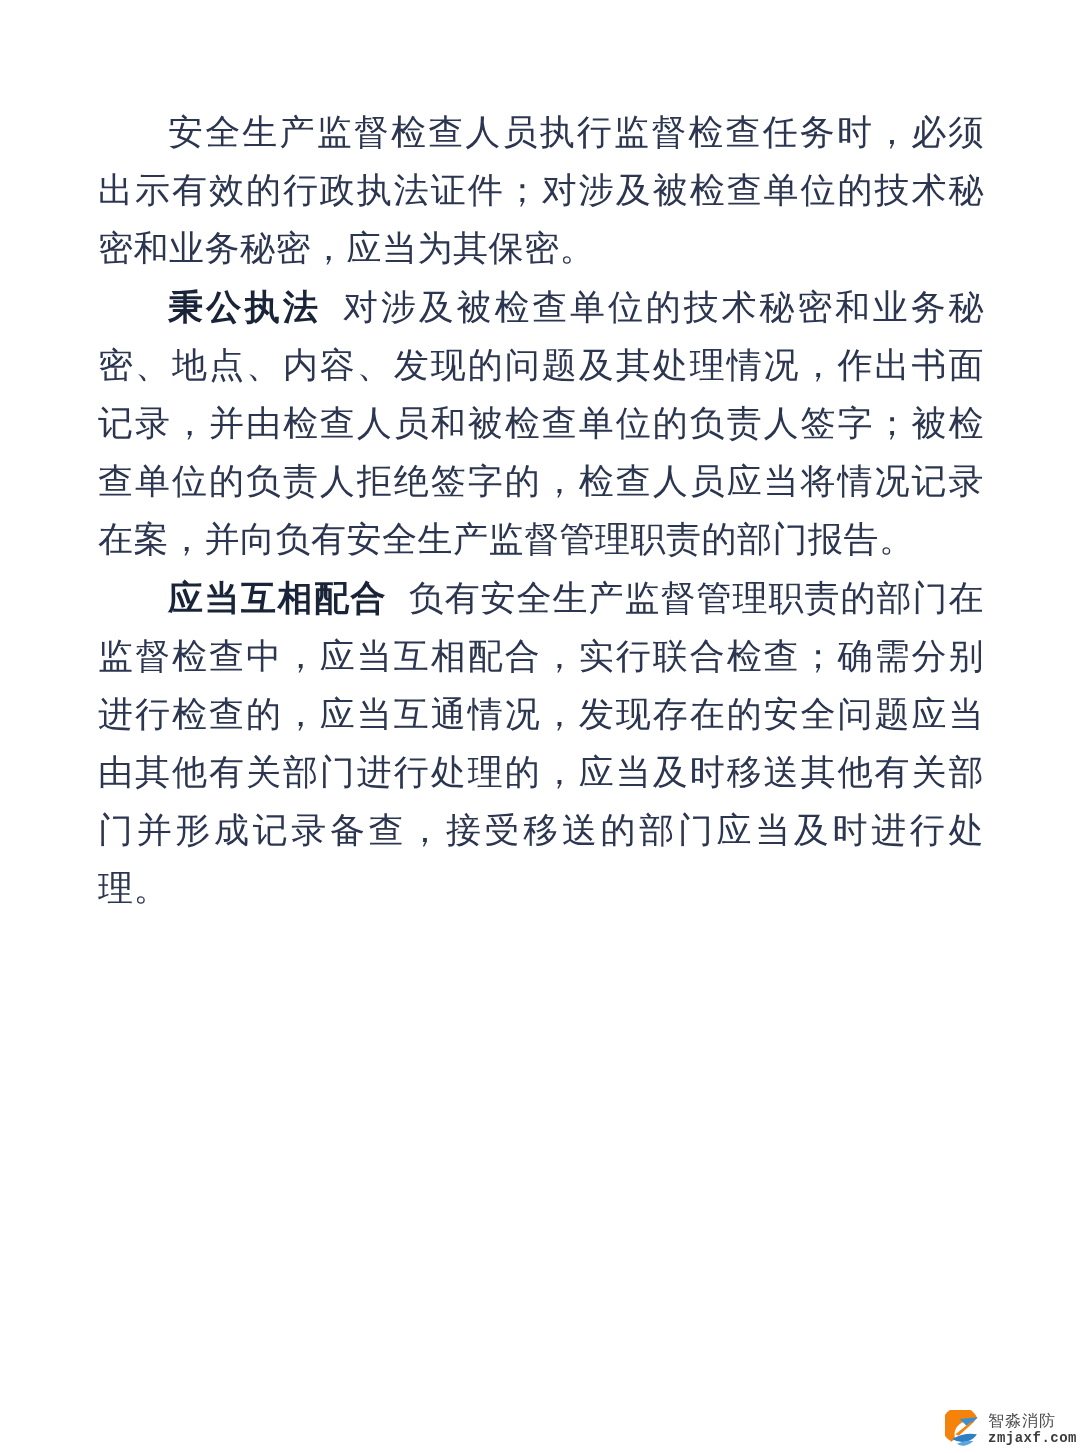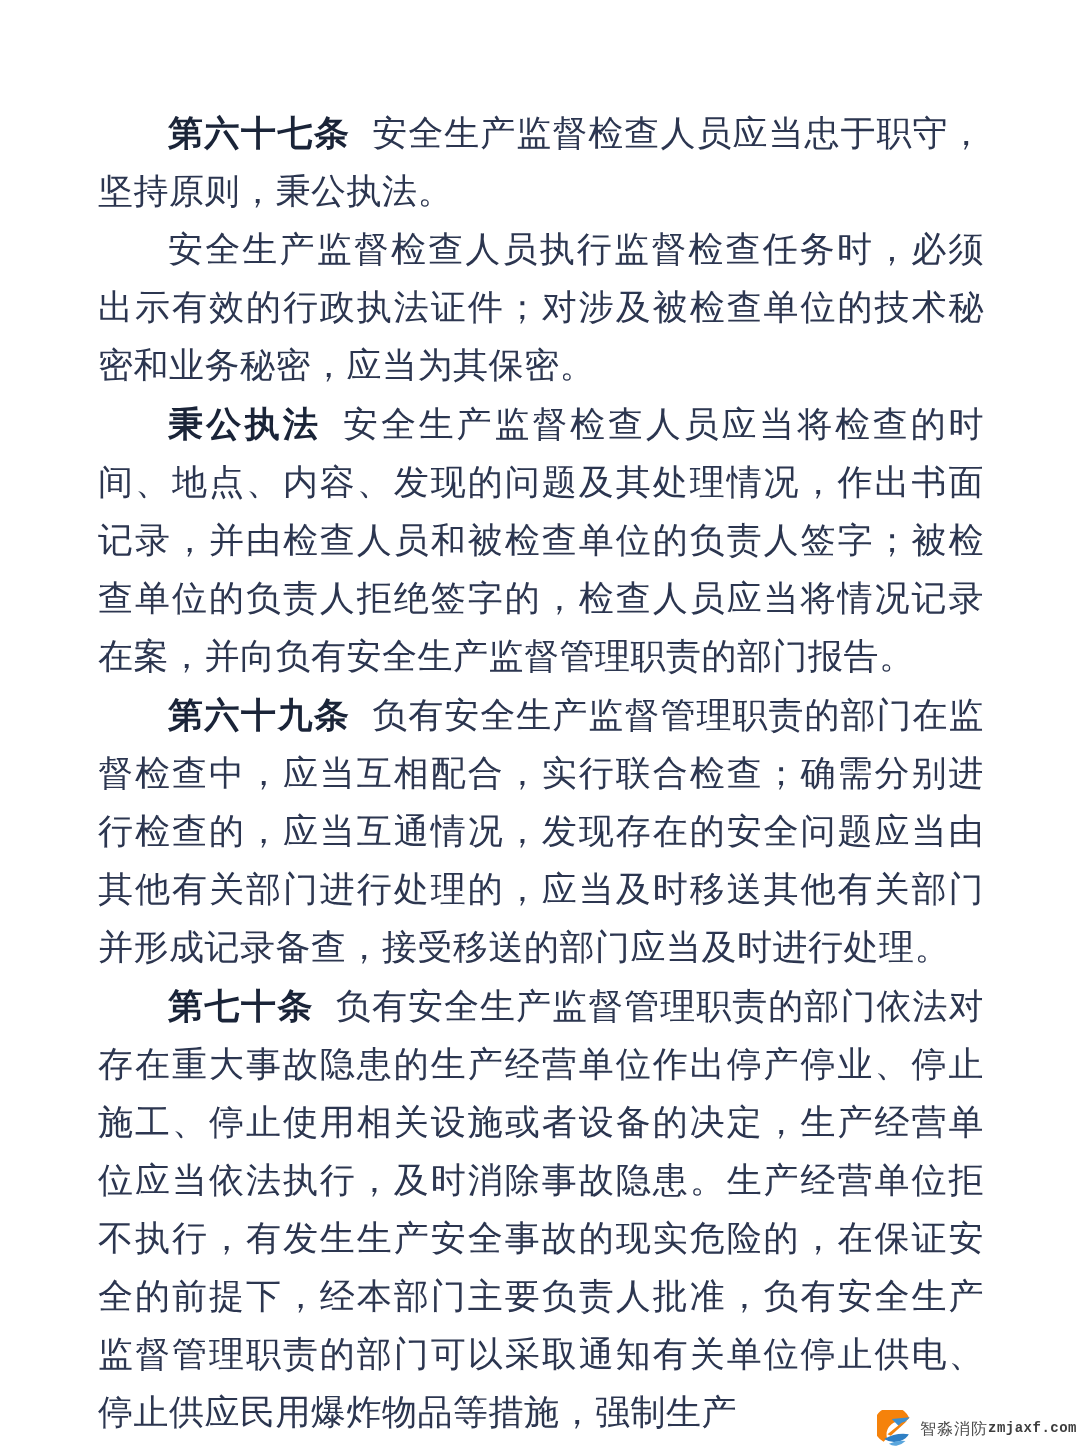--- a/index.html
+++ b/index.html
@@ -47,21 +47,21 @@
     align-items: center;
     gap: 5px;
   }
   .wm-logo {
     width: 38px;
     height: 38px;
     flex: 0 0 auto;
   }
   .wm-text {
     display: flex;
-    flex-direction: row;
+    flex-direction: column;
     justify-content: center;
   }
   .wm-brand {
     font-family: "Liberation Sans", "DejaVu Sans", sans-serif;
     font-size: 16px;
     line-height: 18px;
     color: #4c4c4c;
     letter-spacing: 1px;
     white-space: nowrap;
   }
@@ -75,29 +75,27 @@
     white-space: nowrap;
   }
 </style>
 </head>
 <body>
 
 <div class="page">
 
   <div class="content">
 
-    <p><span class="art-no">第六十七条</span><span>安全生产监督检查人员应当忠于职守，坚持原则，秉公执法。</span></p>
 
     <p><span>安全生产监督检查人员执行监督检查任务时，必须出示有效的行政执法证件；对涉及被检查单位的技术秘密和业务秘密，应当为其保密。</span></p>
 
-    <p><span class="art-no">秉公执法</span><span>安全生产监督检查人员应当将检查的时间、地点、内容、发现的问题及其处理情况，作出书面记录，并由检查人员和被检查单位的负责人签字；被检查单位的负责人拒绝签字的，检查人员应当将情况记录在案，并向负有安全生产监督管理职责的部门报告。</span></p>
+    <p><span class="art-no">秉公执法</span><span>对涉及被检查单位的技术秘密和业务秘密、地点、内容、发现的问题及其处理情况，作出书面记录，并由检查人员和被检查单位的负责人签字；被检查单位的负责人拒绝签字的，检查人员应当将情况记录在案，并向负有安全生产监督管理职责的部门报告。</span></p>
 
-    <p><span class="art-no">第六十九条</span><span>负有安全生产监督管理职责的部门在监督检查中，应当互相配合，实行联合检查；确需分别进行检查的，应当互通情况，发现存在的安全问题应当由其他有关部门进行处理的，应当及时移送其他有关部门并形成记录备查，接受移送的部门应当及时进行处理。</span></p>
+    <p><span class="art-no">应当互相配合</span><span>负有安全生产监督管理职责的部门在监督检查中，应当互相配合，实行联合检查；确需分别进行检查的，应当互通情况，发现存在的安全问题应当由其他有关部门进行处理的，应当及时移送其他有关部门并形成记录备查，接受移送的部门应当及时进行处理。</span></p>
 
-    <p><span class="art-no">第七十条</span><span>负有安全生产监督管理职责的部门依法对存在重大事故隐患的生产经营单位作出停产停业、停止施工、停止使用相关设施或者设备的决定，生产经营单位应当依法执行，及时消除事故隐患。生产经营单位拒不执行，有发生生产安全事故的现实危险的，在保证安全的前提下，经本部门主要负责人批准，负有安全生产监督管理职责的部门可以采取通知有关单位停止供电、停止供应民用爆炸物品等措施，强制生产</span></p>
 
   </div>
 
   <div class="watermark">
     <svg class="wm-logo" viewBox="0 0 40 40">
 
       <circle cx="20" cy="20" r="20" fill="#ffffff"></circle>
 
       <path d="M 7 33.5 A 19.5 19.5 0 1 1 34 8.5 L 29.5 12.5 A 14.5 14.5 0 0 0 10.5 29.5 Z" fill="#f5820b"></path>
 

